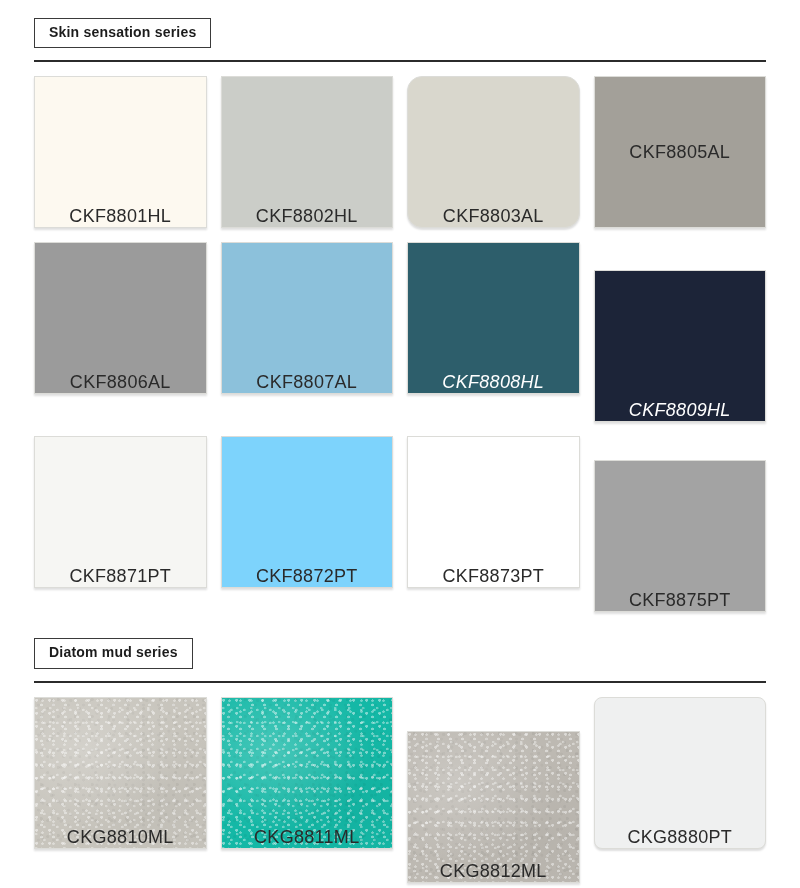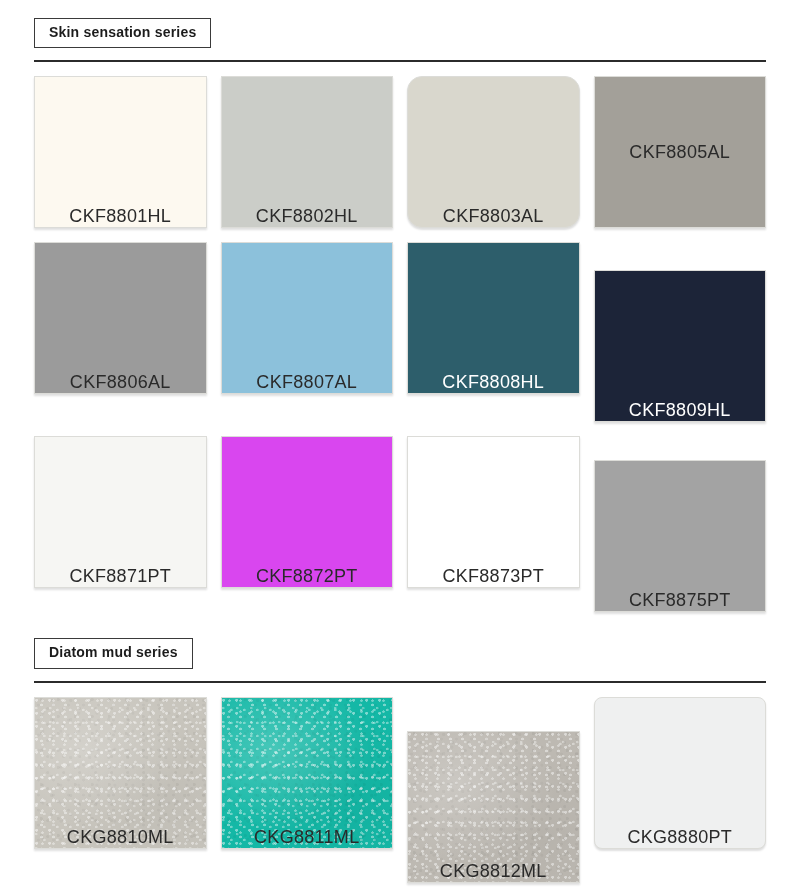--- a/index.html
+++ b/index.html
@@ -66,21 +66,21 @@
   .swatch-label {
     position: relative;
     z-index: 2;
     font-size: 18px;
     letter-spacing: 0.3px;
     white-space: nowrap;
     font-family: "Liberation Sans", sans-serif;
   }
 
   .swatch-label.dark  { color: #2a2a2a; }
-  .swatch-label.light { color: #ffffff; }
+  .swatch-label.light { color: #ffffff; font-style: italic; }
 
   
   .swatch.textured::before {
     content: "";
     position: absolute;
     inset: 0;
     z-index: 1;
     background-image:
       radial-gradient(circle at 12% 18%, rgba(255,255,255,0.55) 0 1.2px, transparent 1.6px),
       radial-gradient(circle at 37% 9%,  rgba(0,0,0,0.05) 0 1.3px, transparent 1.8px),
@@ -142,21 +142,21 @@
       <div class="swatch" style="background-color: rgb(45, 94, 107);">
         <span class="swatch-label light">CKF8808HL</span>
       </div>
       <div class="swatch" style="background-color: rgb(28, 36, 56); margin-top: 28px;">
         <span class="swatch-label light">CKF8809HL</span>
       </div>
 
       <div class="swatch" style="background-color: rgb(246, 246, 243);">
         <span class="swatch-label dark">CKF8871PT</span>
       </div>
-      <div class="swatch" style="background-color: #d946ef;">
+      <div class="swatch" style="background-color: #7dd3fc;">
         <span class="swatch-label dark">CKF8872PT</span>
       </div>
       <div class="swatch" style="background-color: rgb(255, 255, 255);">
         <span class="swatch-label dark">CKF8873PT</span>
       </div>
       <div class="swatch" style="background-color: #a3a3a3; margin-top: 24px;">
         <span class="swatch-label dark">CKF8875PT</span>
       </div>
 
     </div>

